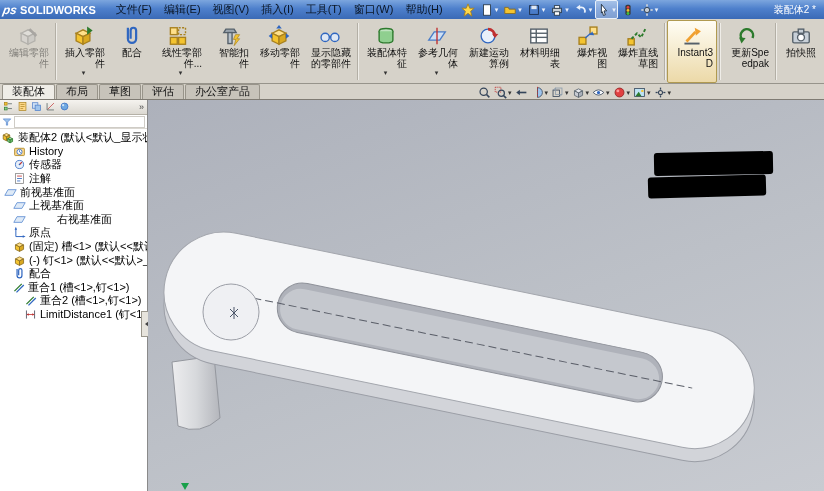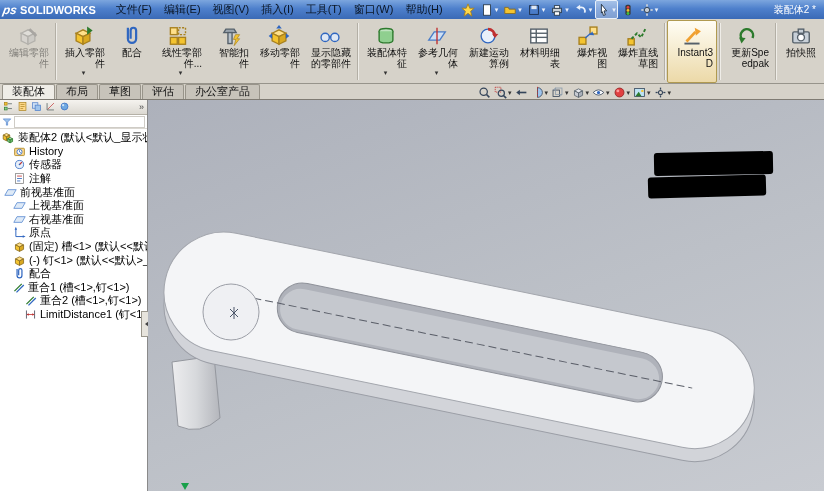--- a/index.html
+++ b/index.html
@@ -578,21 +578,21 @@
           <span class="tlabel">前视基准面</span>
         </div>
         <div class="trow" style="padding-left: 13px;">
           <span class="icn">
             <svg viewBox="0 0 16 16" width="13" height="13">
               <polygon points="1,11.5 5,4.5 15,4.5 11,11.5" fill="#d8e6f6" fill-opacity="0.85" stroke="#5a8ad0"></polygon>
             </svg>
           </span>
           <span class="tlabel">上视基准面</span>
         </div>
-        <div class="trow" style="padding-left: 13px;">
+        <div class="trow" style="padding-left: 13px; gap: 28px;">
           <span class="icn">
             <svg viewBox="0 0 16 16" width="13" height="13">
               <polygon points="1,11.5 5,4.5 15,4.5 11,11.5" fill="#d8e6f6" fill-opacity="0.85" stroke="#5a8ad0"></polygon>
             </svg>
           </span>
           <span class="tlabel">右视基准面</span>
         </div>
         <div class="trow" style="padding-left: 13px;">
           <span class="icn">
             <svg viewBox="0 0 16 16" width="13" height="13">

